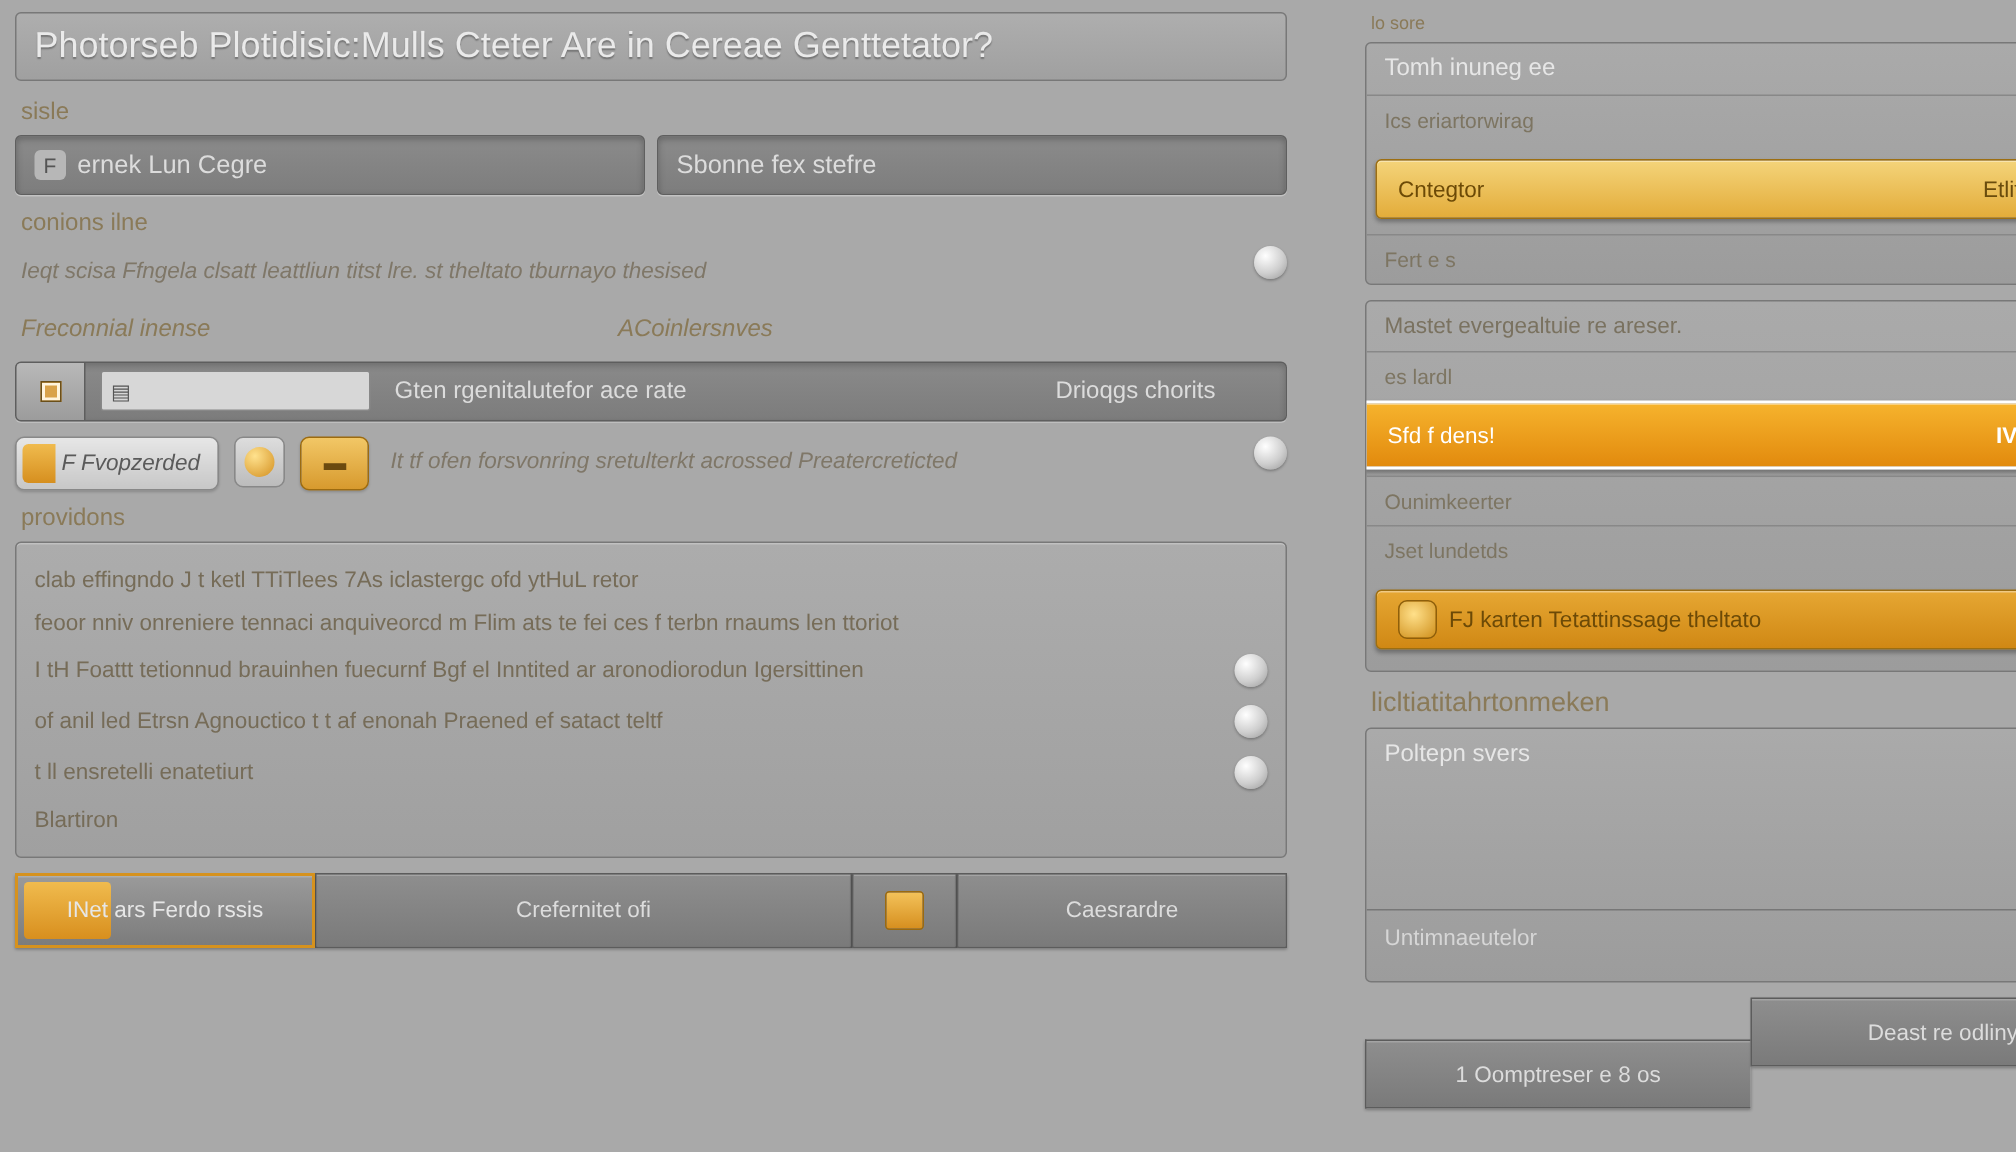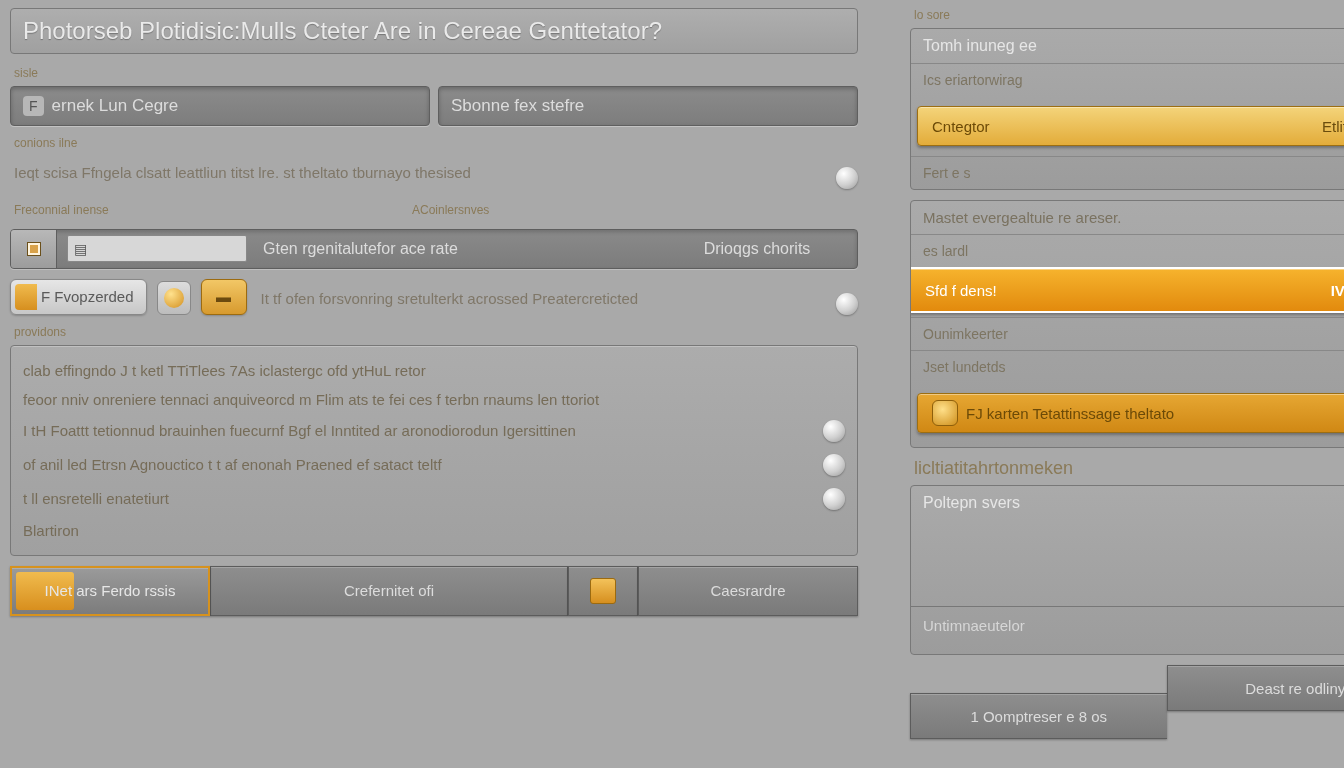--- a/index.html
+++ b/index.html
@@ -35,21 +35,21 @@
     display: flex;
     align-items: center;
     font-size: 24px;
     color: #eaeaea;
     text-shadow: 0 1px 1px rgba(0,0,0,.3);
     margin-bottom: 12px;
     background: linear-gradient(#aeaeae, #a0a0a0);
   }
 
   .small-label {
-    font-size: 12px;
+    font-size: 16px;
     color: #8a7a58;
     margin: 4px 4px 6px 4px;
   }
 
   .input-row { display: flex; gap: 8px; margin-bottom: 10px; }
   .input-field {
     flex: 1;
     height: 40px;
     background: linear-gradient(#8b8b8b, #7d7d7d);
     border: 1px solid #5f5f5f;
@@ -79,21 +79,21 @@
   .caption-tight { margin-bottom: 4px; }
 
   .radio-dot {
     width: 22px; height: 22px;
     border-radius: 50%;
     background: radial-gradient(circle at 35% 30%, #fff, #cfcfcf 55%, #999);
     box-shadow: 0 1px 2px rgba(0,0,0,.3);
     flex-shrink: 0;
   }
 
-  .row-flex { display: flex; align-items: flex-end; gap: 10px; }
+  .row-flex { display: flex; align-items: flex-start; gap: 10px; font-style: italic; }
   .row-section { margin-bottom: 10px; }
 
   .sel-row {
     height: 40px;
     background: linear-gradient(#8a8a8a, #7c7c7c);
     border: 1px solid #5e5e5e;
     border-radius: 4px;
     display: flex;
     align-items: center;
     box-shadow: inset 0 2px 4px rgba(0,0,0,.2), 0 1px 0 rgba(255,255,255,.25);

